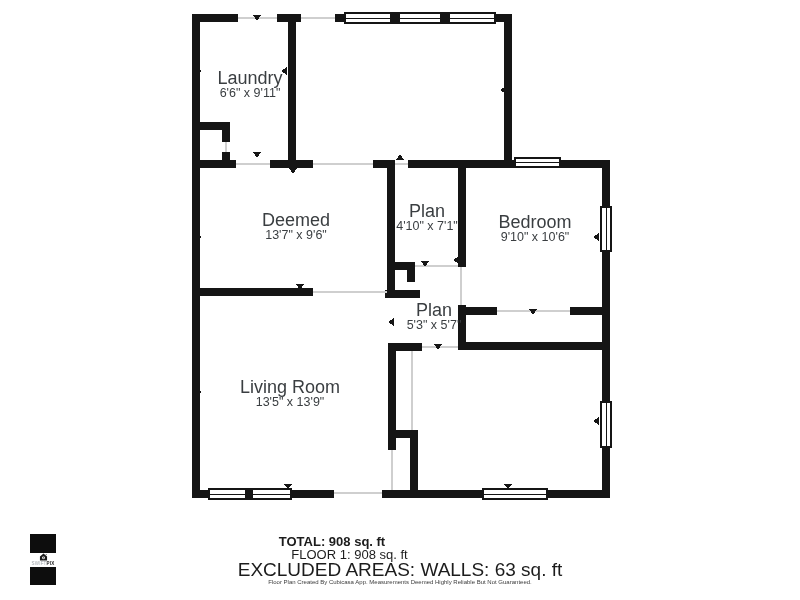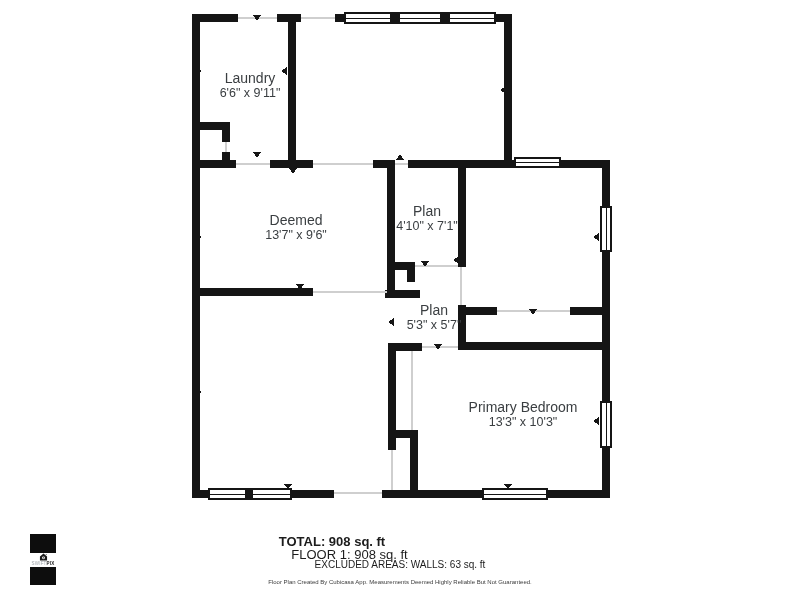--- a/index.html
+++ b/index.html
@@ -3,26 +3,26 @@
 <meta charset="utf-8">
 <style>
   html,body{margin:0;padding:0;background:#ffffff;}
   .canvas{
     position:relative;width:800px;height:600px;background:#ffffff;
     font-family:"Liberation Sans","DejaVu Sans",sans-serif;overflow:hidden;
   }
   .plan-svg{position:absolute;left:0;top:0;}
   .room{position:absolute;transform:translateX(-50%);text-align:center;
     color:#3a3e41;white-space:nowrap;}
-  .rname{font-size:14px;line-height:15px;}
+  .rname{font-size:18px;line-height:15px;}
   .rdims{font-size:12.5px;line-height:15px;}
   .footer{position:absolute;left:0;top:0;width:800px;text-align:center;color:#1c1c1c;}
   .f-total{position:absolute;left:0;top:534px;width:664px;font-size:13px;font-weight:bold;}
   .f-floor{position:absolute;left:0;top:547px;width:699px;font-size:13px;}
-  .f-excl{position:absolute;left:0;top:559px;width:800px;font-size:10px;}
+  .f-excl{position:absolute;left:0;top:559px;width:800px;font-size:19px;}
   .f-disc{position:absolute;left:0;top:579px;width:800px;font-size:6px;color:#3c3c3c;}
   .logo{position:absolute;left:30px;top:534px;width:26px;height:51px;}
   .logo-box{position:absolute;left:0;width:26px;background:#0d0d0d;}
   .logo-box.top{top:0;height:19px;}
   .logo-box.bottom{top:33px;height:18px;}
   .logo-mid{position:absolute;left:0;top:19px;width:26px;height:14px;background:#ffffff;
     display:flex;flex-direction:column;align-items:center;justify-content:flex-start;}
   .logo-house{width:9px;height:8px;}
   .logo-text{font-size:4.5px;line-height:5px;letter-spacing:0.2px;white-space:nowrap;}
   .logo-text .lt1{color:#9aa0a6;}
@@ -147,27 +147,31 @@
     <div class="rdims">6'6" x 9'11"</div>
   </div>
   <div class="room" style="left:296px;top:213px">
     <div class="rname">Deemed</div>
     <div class="rdims">13'7" x 9'6"</div>
   </div>
   <div class="room" style="left:427px;top:204px">
     <div class="rname">Plan</div>
     <div class="rdims">4'10" x 7'1"</div>
   </div>
+  <div class="room" style="left:535px;top:215px">
+    <div class="rname">Bedroom</div>
+    <div class="rdims">9'10" x 10'6"</div>
+  </div>
   <div class="room" style="left:434px;top:303px">
     <div class="rname">Plan</div>
     <div class="rdims">5'3" x 5'7"</div>
   </div>
-  <div class="room" style="left:523px;top:400px">
-    <div class="rname">Primary Bedroom</div>
-    <div class="rdims">13'3" x 10'3"</div>
+  <div class="room" style="left:290px;top:380px">
+    <div class="rname">Living Room</div>
+    <div class="rdims">13'5" x 13'9"</div>
   </div>
 
   <div class="footer">
     <div class="f-total">TOTAL: 908 sq. ft</div>
     <div class="f-floor">FLOOR 1: 908 sq. ft</div>
     <div class="f-excl">EXCLUDED AREAS: WALLS: 63 sq. ft</div>
     <div class="f-disc">Floor Plan Created By Cubicasa App. Measurements Deemed Highly Reliable But Not Guaranteed.</div>
   </div>
 
   <div class="logo">

